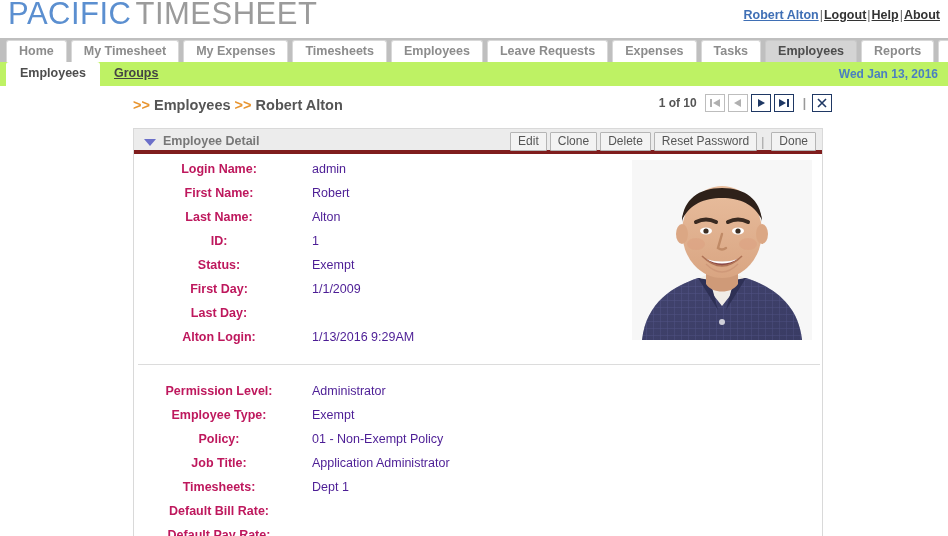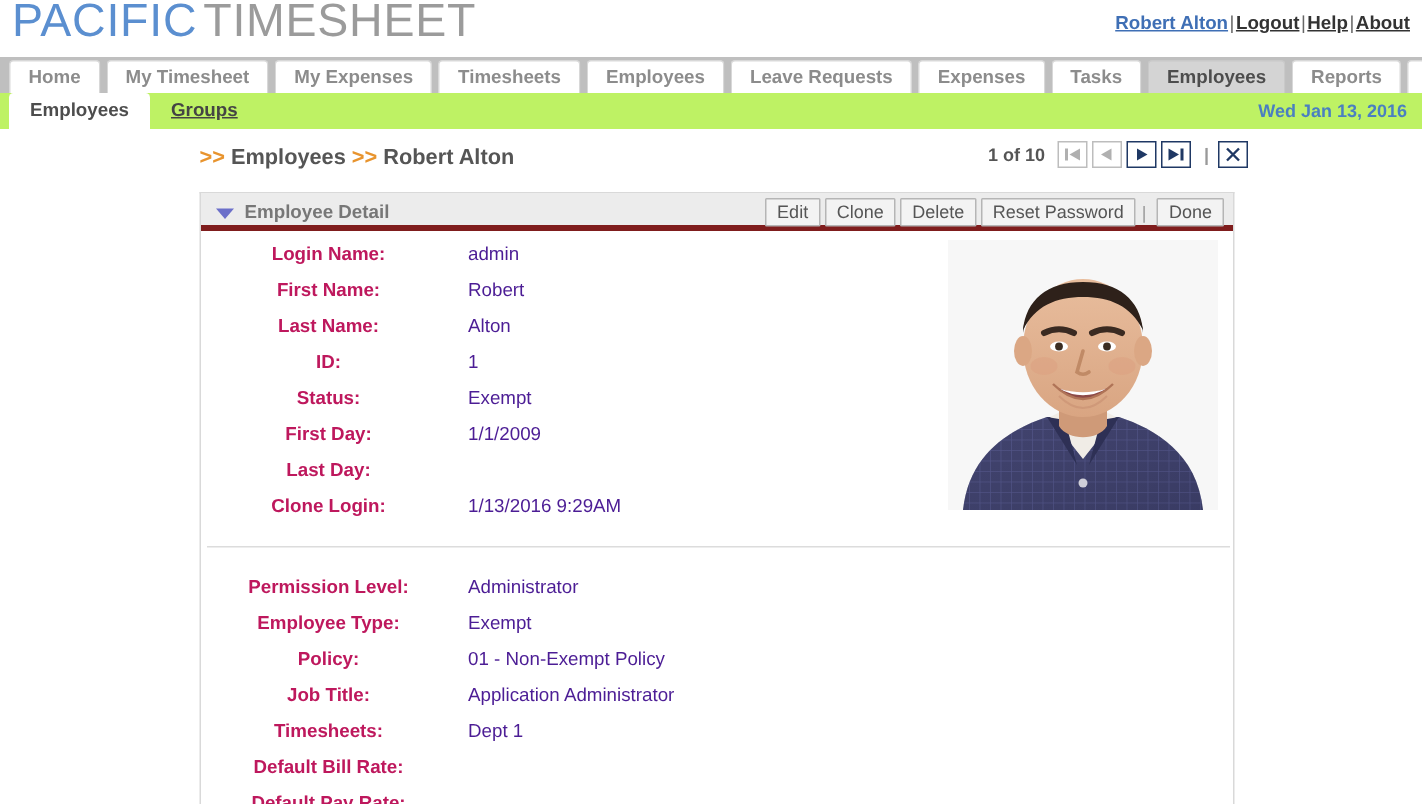--- a/index.html
+++ b/index.html
@@ -372,21 +372,21 @@
             </div>
             <div class="frow">
               <div class="flabel">First Day:</div>
               <div class="fvalue">1/1/2009</div>
             </div>
             <div class="frow">
               <div class="flabel">Last Day:</div>
               <div class="fvalue"></div>
             </div>
             <div class="frow">
-              <div class="flabel">Clone Login:</div>
+              <div class="flabel">Alton Login:</div>
               <div class="fvalue">1/13/2016 9:29AM</div>
             </div>
           </div>
 
         <div class="photo">
           <svg width="180" height="180" viewBox="0 0 180 180">
             <defs>
               <clipPath id="pclip">
                   <rect x="0" y="0" width="180" height="180"></rect>
                 </clipPath>

